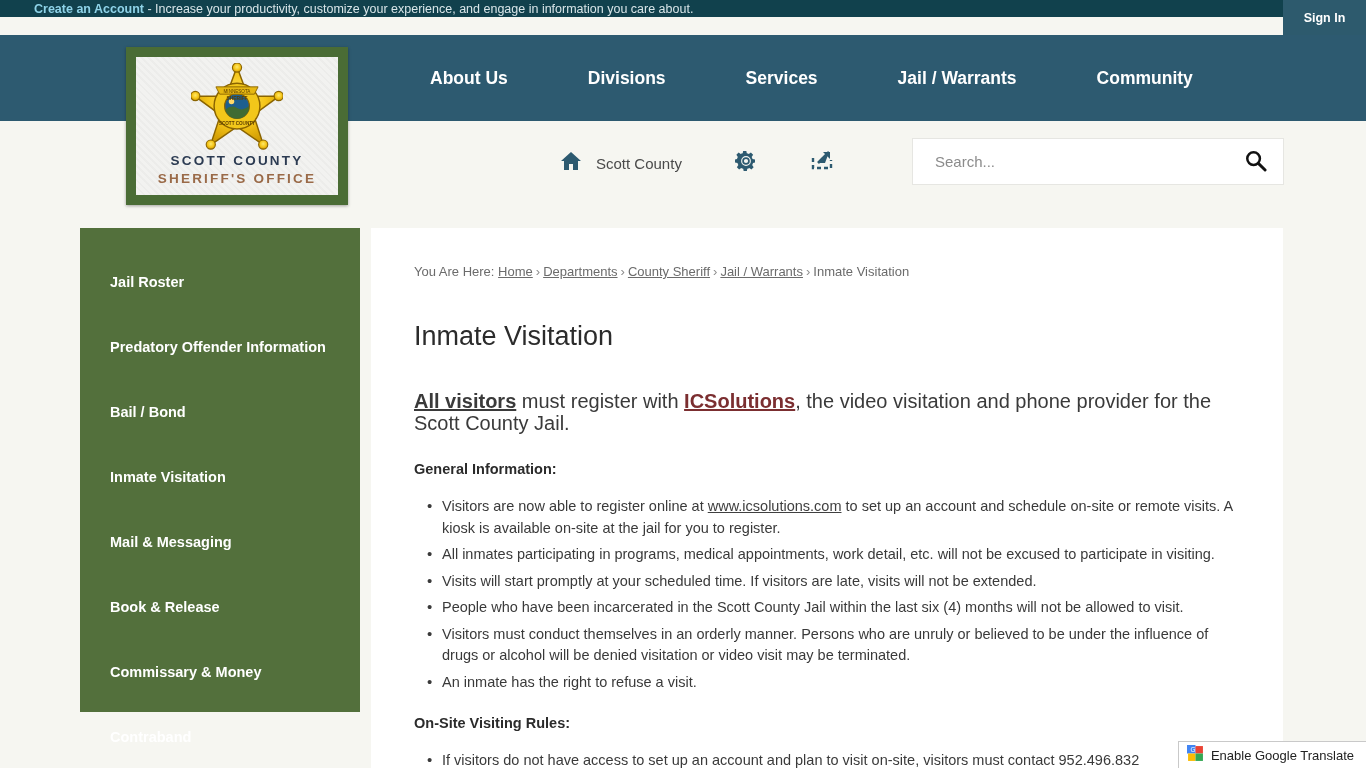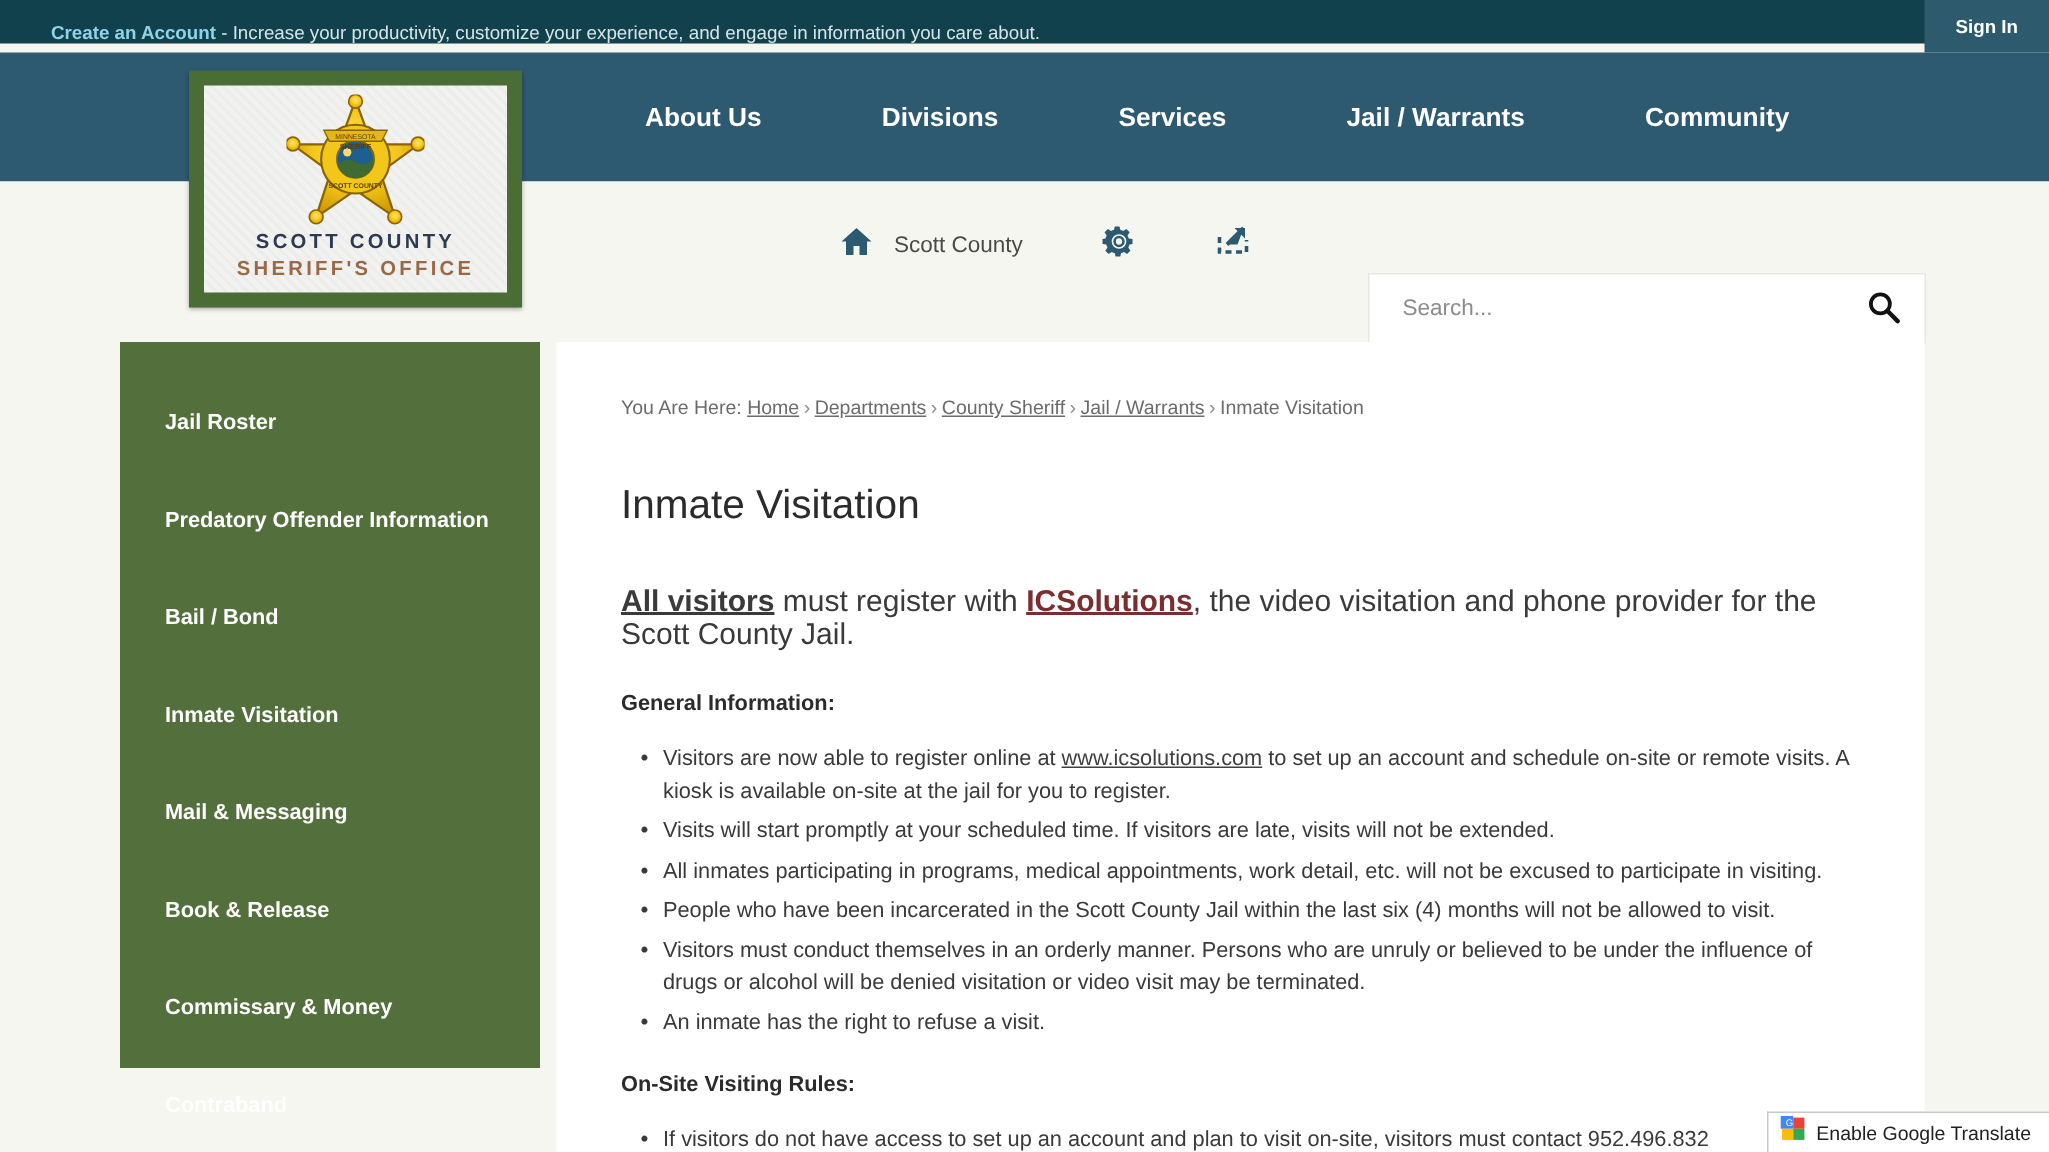--- a/index.html
+++ b/index.html
@@ -6,23 +6,23 @@
   html, body {
     width: 1366px; height: 768px;
     overflow: hidden;
     background: #f6f6f1;
     font-family: "Liberation Sans", sans-serif;
   }
 
   
   .topbar {
     position: absolute; top: 0; left: 0;
-    width: 1366px; height: 29px;
+    width: 1366px; height: 17px;
     background: #11414d;
-    display: flex; align-items: flex-end;
+    display: flex; align-items: center;
   }
   .topbar-msg {
     margin-left: 34px;
     font-size: 12.5px;
     color: #d8e5e8;
     white-space: nowrap;
   }
   .topbar-msg .create-link {
     color: #8fd3e8;
     font-weight: bold;
@@ -112,21 +112,20 @@
     margin-left: 52px;
     cursor: pointer;
     display: flex; align-items: center;
   }
   .search-wrap {
     position: absolute; left: 913px; top: 139px;
     width: 370px; height: 45px;
     background: #ffffff;
     display: flex; align-items: center;
     box-shadow: 0 0 0 1px #e6e6e2;
-    margin-top: 44px;
   }
   .search-input {
     flex: 1; height: 100%;
     border: 0; outline: 0;
     padding-left: 22px;
     font-size: 15px;
     color: #333;
     font-family: "Liberation Sans", sans-serif;
     background: transparent;
   }
@@ -359,22 +358,22 @@
   </div>
 
   <h1 class="page-title">Inmate Visitation</h1>
 
   <p class="intro-p"><span class="b-underline">All visitors</span><span> must register with </span><a class="link-red">ICSolutions</a><span>, the video visitation and phone provider for the Scott County Jail.</span></p>
 
   <div class="sec-head">General Information:</div>
 
   <ul class="rules">
     <li><span>Visitors are now able to register online at </span><a class="link-plain">www.icsolutions.com</a><span> to set up an account and schedule on-site or remote visits.  A kiosk is available on-site at the jail for you to register.</span></li>
+    <li><span>All inmates participating in programs, medical appointments, work detail, etc. will not be excused to participate in visiting.</span></li>
     <li><span>Visits will start promptly at your scheduled time.  If visitors are late, visits will not be extended.</span></li>
-    <li><span>All inmates participating in programs, medical appointments, work detail, etc. will not be excused to participate in visiting.</span></li>
     <li><span>People who have been incarcerated in the Scott County Jail within the last six (4) months will not be allowed to visit.</span></li>
     <li><span>Visitors must conduct themselves in an orderly manner. Persons who are unruly or believed to be under the influence of drugs or alcohol will be denied visitation or video visit may be terminated.</span></li>
     <li><span>An inmate has the right to refuse a visit.</span></li>
   </ul>
 
   <div class="sec-head">On-Site Visiting Rules:</div>
 
   <ul class="rules">
     <li><span>If visitors do not have access to set up an account and plan to visit on-site, visitors must contact 952.496.832</span></li>
   </ul>

